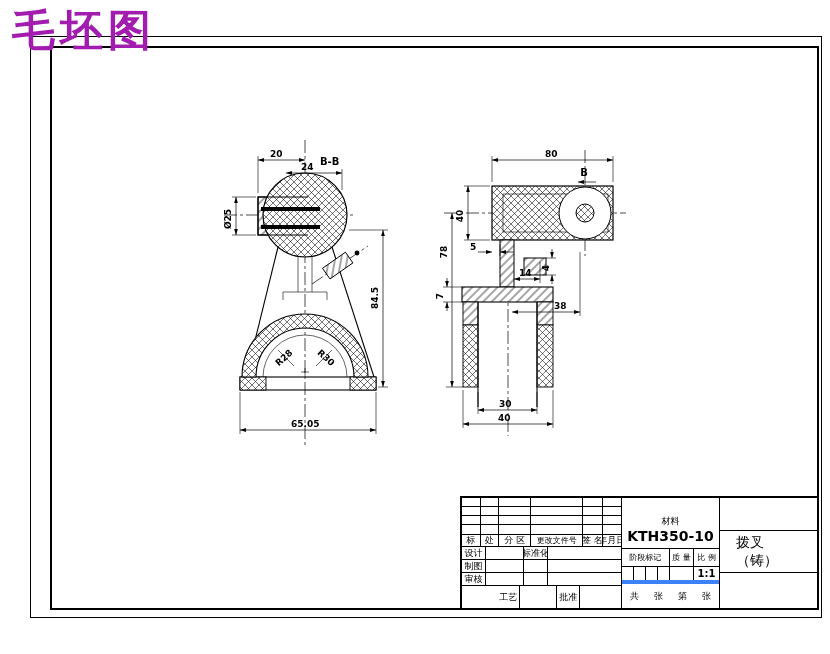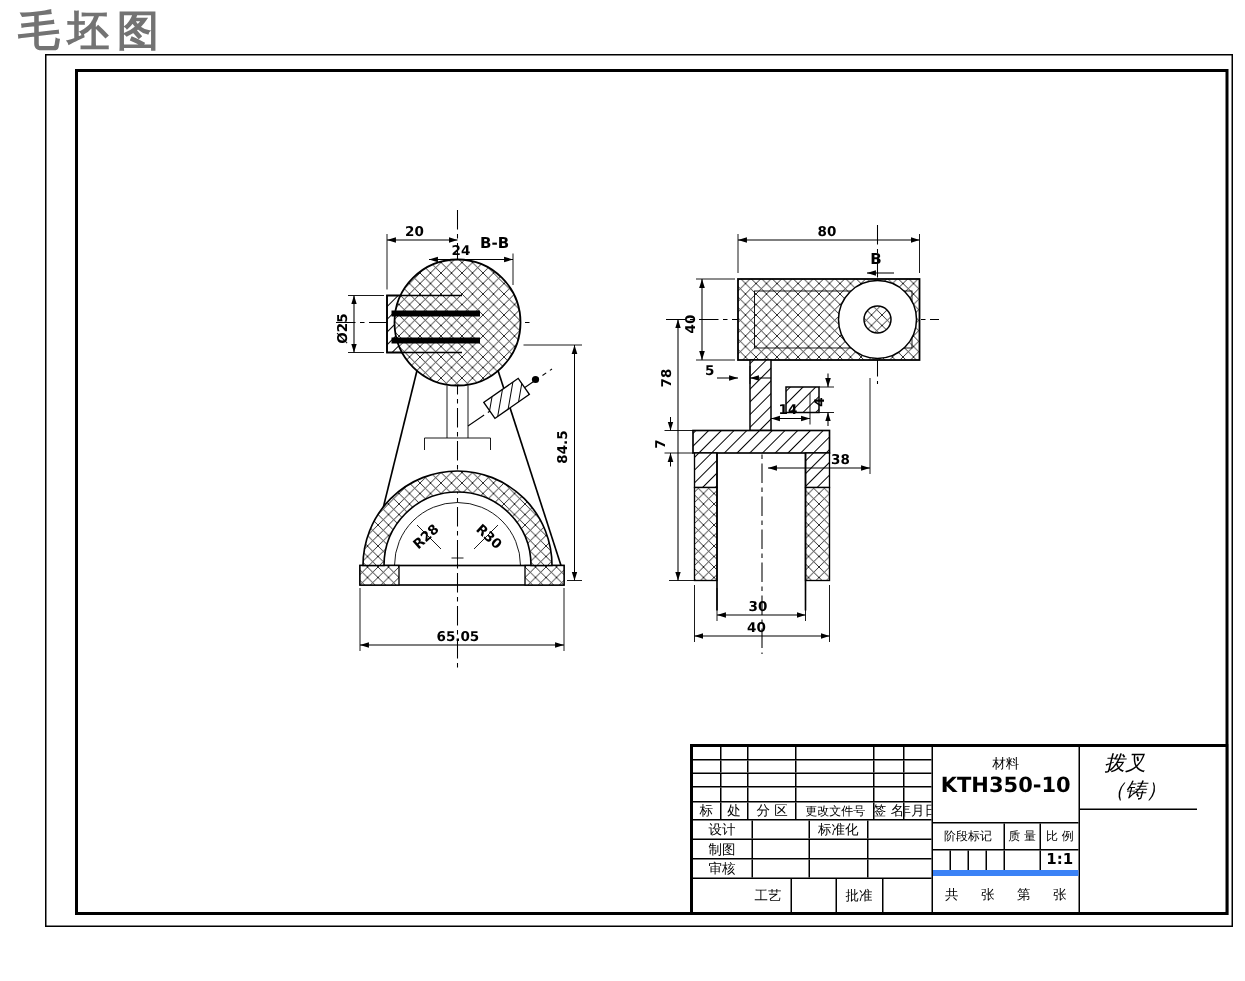--- a/index.html
+++ b/index.html
@@ -1,41 +1,41 @@
 <!DOCTYPE html>
 <html><head>
 <meta charset="utf-8">
 <style>
   html,body{margin:0;padding:0;background:#fff;}
   body{position:relative;width:830px;height:654px;font-family:"DejaVu Sans",sans-serif;color:#000;overflow:hidden;}
   
   .outer-frame{position:absolute;left:30px;top:36px;width:792px;height:582px;border:1px solid #000;box-sizing:border-box;}
   .inner-frame{position:absolute;left:50px;top:46px;width:769px;height:564px;border:2px solid #000;box-sizing:border-box;}
   
-  .heading{position:absolute;left:12px;top:2px;font-family:"Liberation Serif","DejaVu Serif",serif;font-weight:bold;font-size:28px;letter-spacing:5px;color:#737373;z-index:5;}
+  .heading{position:absolute;left:12px;top:2px;font-family:"Liberation Serif","DejaVu Serif",serif;font-weight:bold;font-size:43px;letter-spacing:5px;color:#a21caf;z-index:5;}
   
   .tb{position:absolute;left:460px;top:496px;width:359px;height:114px;border:2px solid #000;box-sizing:border-box;display:flex;background:#fff;z-index:4;font-size:9px;}
   .tb *{box-sizing:border-box;}
   .tb-left{width:160px;border-right:1px solid #000;display:flex;flex-direction:column;}
   .tbr{display:flex;border-bottom:1px solid #000;}
   .tbr:last-child{border-bottom:none;flex:1;margin-left:35px;}
   .c{border-right:1px solid #000;display:flex;align-items:center;justify-content:center;overflow:hidden;white-space:nowrap;}
   .c:last-child{border-right:none;}
   .w20{width:20px}.w21{width:21px}.w35{width:35px}.w44{width:56px;font-size:8px}
-  .r40{width:40px}.r38{width:38px}.r42{width:42px}
+  .r40{width:24px}.r38{width:38px}.r42{width:42px}
   .h9{height:9px}.h10{height:10px}.h12{height:12px}.h13{height:13px}
   .tb-mid{width:98px;border-right:1px solid #000;display:flex;flex-direction:column;}
-  .mat{height:51px;border-bottom:1px solid #000;text-align:center;padding-top:5px;}
+  .mat{height:51px;border-bottom:1px solid #000;text-align:center;padding-top:17px;}
   .mat .v{display:block;margin-top:0;font-weight:bold;font-size:14px;}
   .stage-row{height:18px;display:flex;border-bottom:1px solid #000;font-size:8px;}
   .s48{width:48px}.s25{width:25px}
   .mark-row{height:17px;display:flex;border-bottom:4px solid #3b82f6;}
   .m12{width:12px}.mfx{flex:1}.m25{width:25px;font-weight:bold;font-size:10px;}
   .sheet-row{flex:1;display:flex;align-items:center;justify-content:space-between;padding:0 8px;font-size:9px;}
-  .tb-right{width:99px;display:flex;flex-direction:row;font-style:italic;}
+  .tb-right{width:99px;display:flex;flex-direction:column;}
   .blank-cell{height:33px;border-bottom:1px solid #000;}
   .pname{height:42px;border-bottom:1px solid #000;font-size:14px;line-height:1.25;padding:3px 0 0 16px;}
   .pname span{display:block;width:62px;}
   .dcode{flex:1;display:flex;align-items:center;padding-left:8px;font-size:13px;}
   
   svg.cad{position:absolute;left:0;top:0;z-index:3;}
   .out{stroke:#000;stroke-width:1.1;fill:none;}
   .thin{stroke:#000;stroke-width:0.6;fill:none;}
   .ext{stroke:#000;stroke-width:0.6;}
   .cl{stroke:#000;stroke-width:0.7;stroke-dasharray:13 3 3 3;fill:none;}

